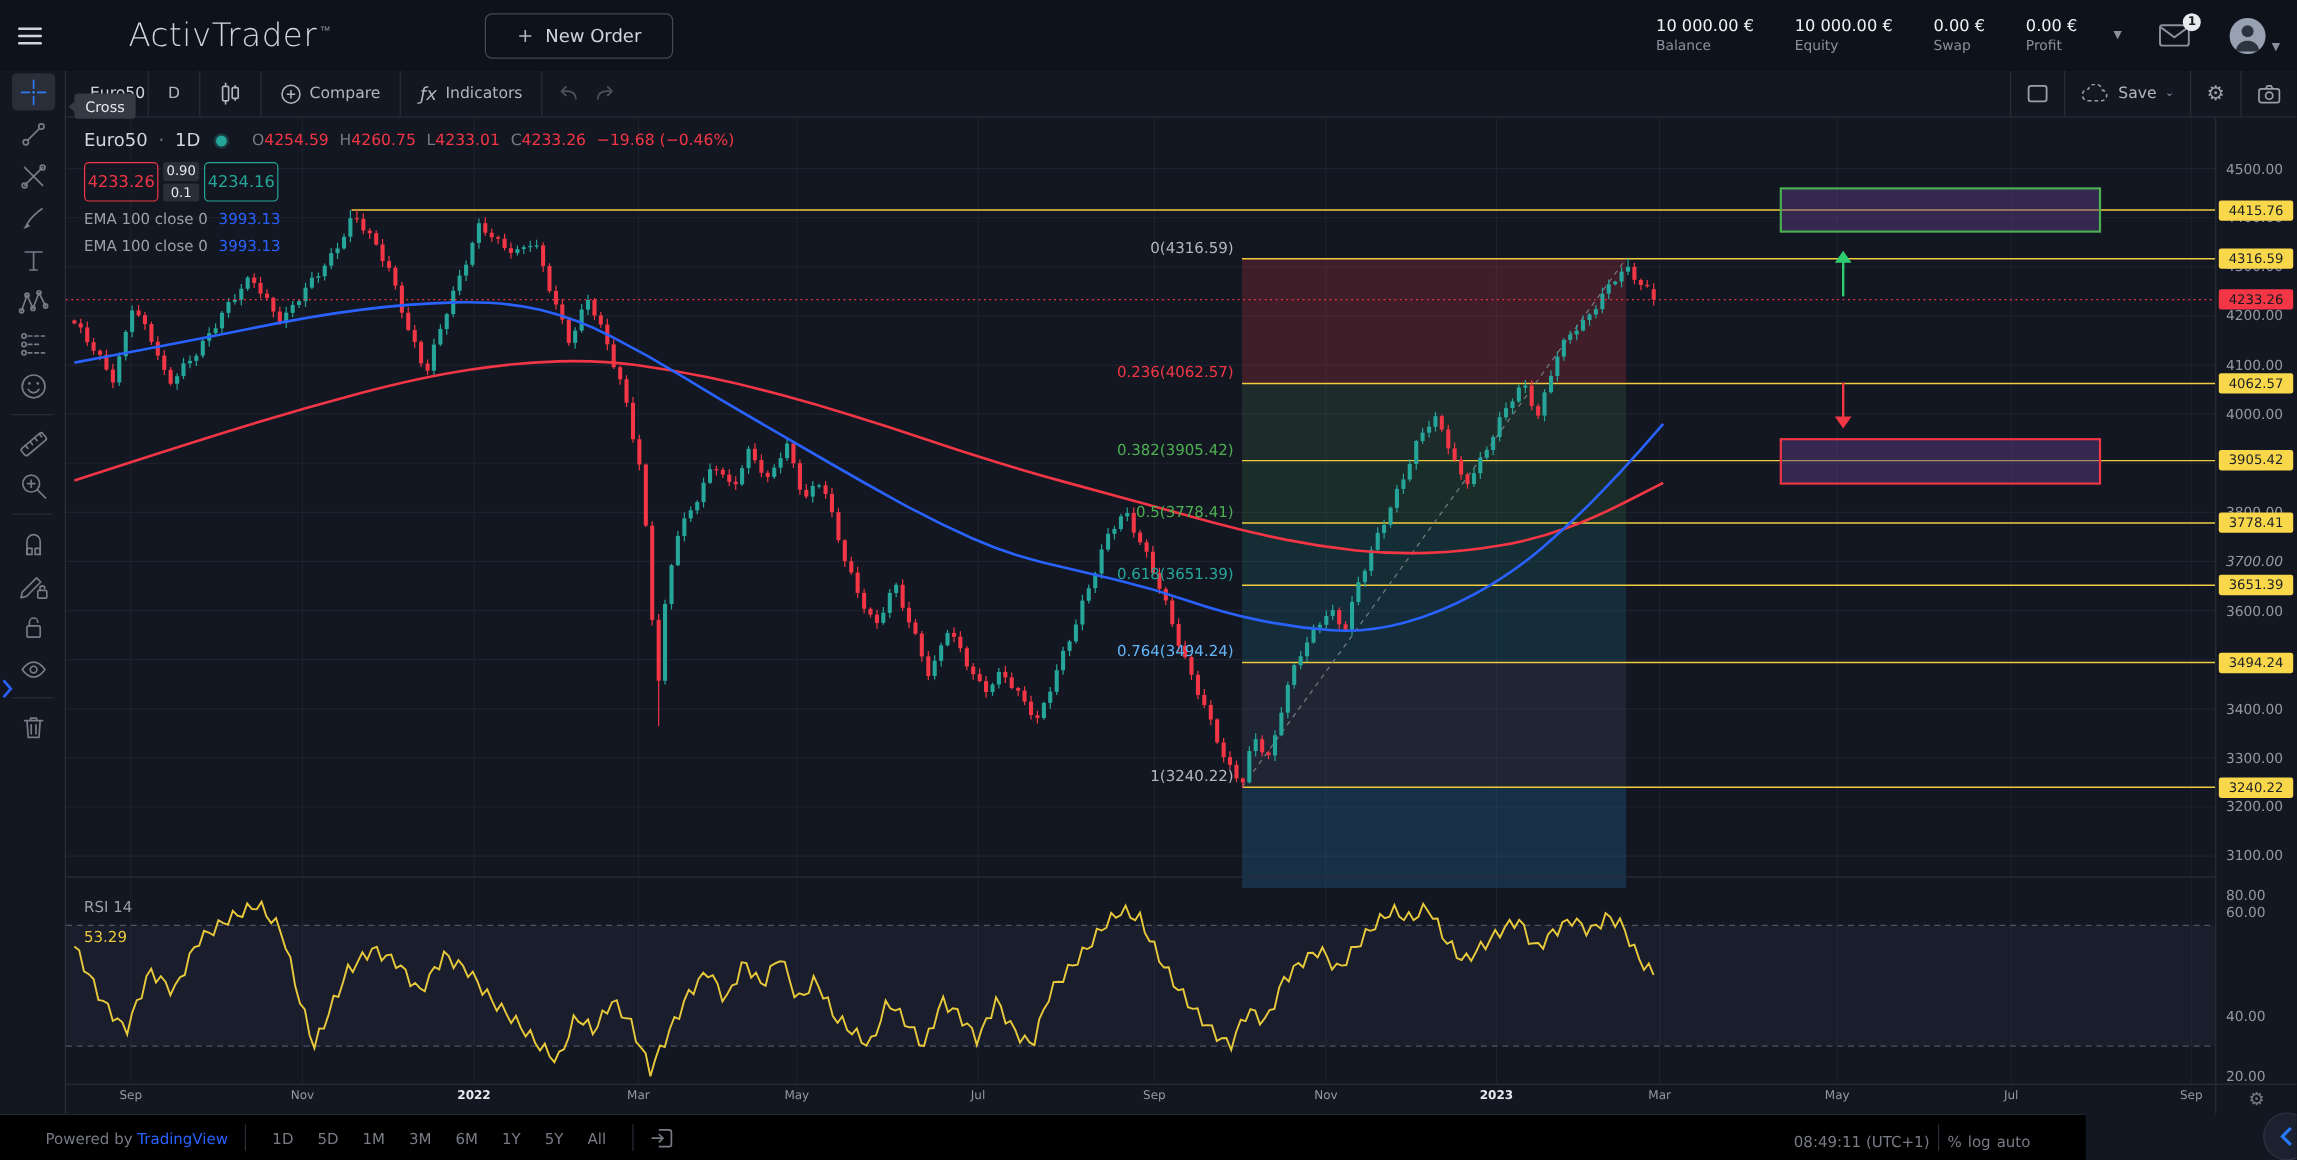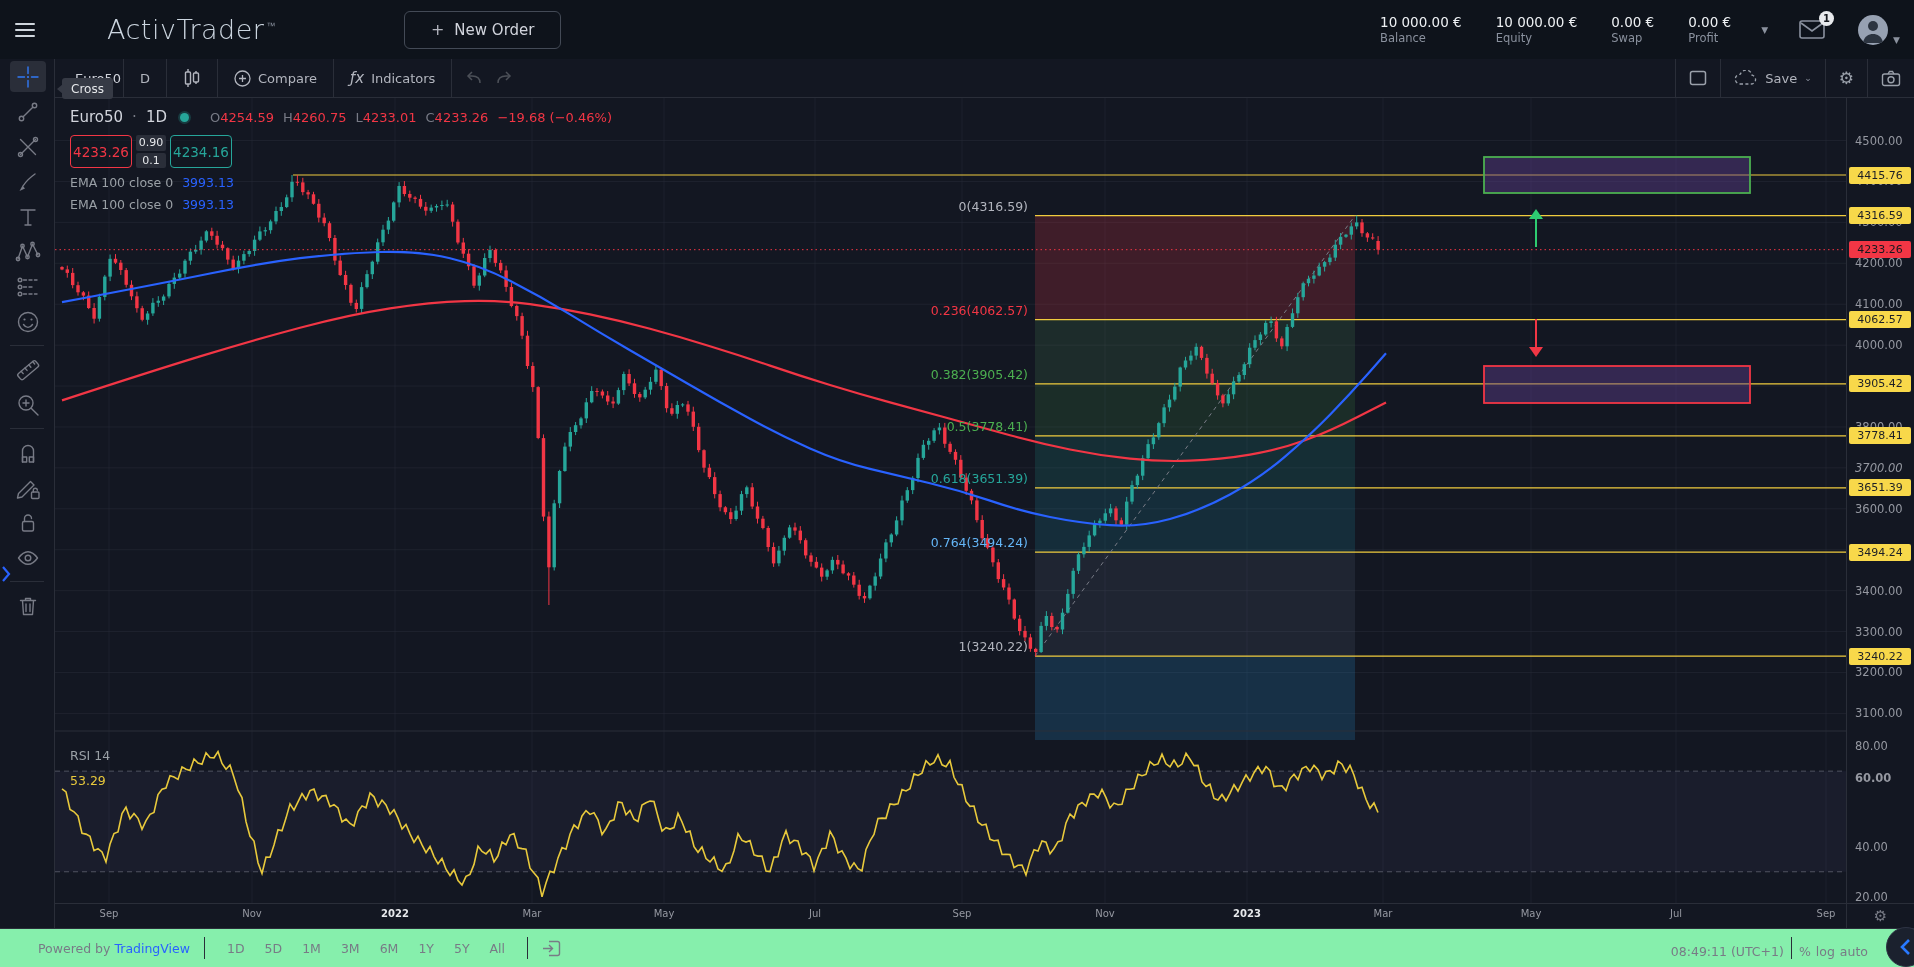--- a/index.html
+++ b/index.html
@@ -70,21 +70,21 @@
   .plabel.yellow{background:#f8d84a;}
   .plabel.red{background:#f23645;color:#16191f;}
 
   
   .time-axis{position:absolute;left:55px;top:903px;width:1791px;height:25px;border-top:1px solid #2a2e39;background:#131722;}
   .ttick{position:absolute;top:4px;transform:translateX(-50%);font-size:10px;color:#9598a1;}
   .ttick.bold{color:#e6e8eb;font-weight:bold;}
   .axis-corner{position:absolute;left:1846px;top:903px;width:68px;height:25px;border-top:1px solid #2a2e39;border-left:1px solid #2a2e39;background:#131722;display:flex;align-items:center;justify-content:center;color:#787b86;font-size:15px;}
 
   
-  .footer{position:absolute;left:0;top:928px;width:1914px;height:39px;background:#86efac;border-top:1px solid #2a2e39;display:flex;align-items:center;font-size:12.5px;}
+  .footer{position:absolute;left:0;top:928px;width:1738px;height:39px;background:#000000;border-top:1px solid #2a2e39;display:flex;align-items:center;font-size:12.5px;}
   .fsep{width:1px;height:22px;background:#2a2e39;margin:0 14px;}
   .powered{margin-left:38px;color:#787b86;}
   .powered .brand{color:#2962ff;cursor:pointer;}
   .ranges{display:flex;gap:4px;}
   .rbtn{padding:3px 8px;color:#787b86;border-radius:3px;cursor:pointer;}
   .goto-icon{color:#787b86;cursor:pointer;display:flex;align-items:center;}
   .fright{margin-left:auto;display:flex;align-items:flex-end;padding-right:46px;gap:5px;color:#787b86;}
   .fbtn{cursor:pointer;}
   .corner-circle{position:absolute;left:1886px;top:927px;width:40px;height:40px;border-radius:50%;background:#1b212e;border:1px solid #2e3444;display:flex;align-items:center;justify-content:center;z-index:40;}
 </style>
@@ -967,21 +967,21 @@
       <div class="ptick" style="top: 281.049px;">3900.00</div>
       <div class="ptick" style="top: 321.969px;">3800.00</div>
       <div class="ptick" style="top: 362.889px; font-style: italic;">3700.00</div>
       <div class="ptick" style="top: 403.809px;">3600.00</div>
       <div class="ptick" style="top: 444.729px;">3500.00</div>
       <div class="ptick" style="top: 485.649px;">3400.00</div>
       <div class="ptick" style="top: 526.569px;">3300.00</div>
       <div class="ptick" style="top: 567.489px;">3200.00</div>
       <div class="ptick" style="top: 608.409px;">3100.00</div>
       <div class="ptick" style="top: 641px;">80.00</div>
-      <div class="ptick" style="top: 673px; font-weight: bold;">60.00</div>
+      <div class="ptick" style="top: 655px;">60.00</div>
       <div class="ptick" style="top: 741.6px;">40.00</div>
       <div class="ptick" style="top: 791.9px;">20.00</div>
       <div class="plabel yellow" style="top: 68.5px;">4415.76</div>
       <div class="plabel yellow" style="top: 109.08px;">4316.59</div>
       <div class="plabel yellow" style="top: 213.025px;">4062.57</div>
       <div class="plabel yellow" style="top: 277.331px;">3905.42</div>
       <div class="plabel yellow" style="top: 329.304px;">3778.41</div>
       <div class="plabel yellow" style="top: 381.28px;">3651.39</div>
       <div class="plabel yellow" style="top: 445.586px;">3494.24</div>
       <div class="plabel yellow" style="top: 549.531px;">3240.22</div>

